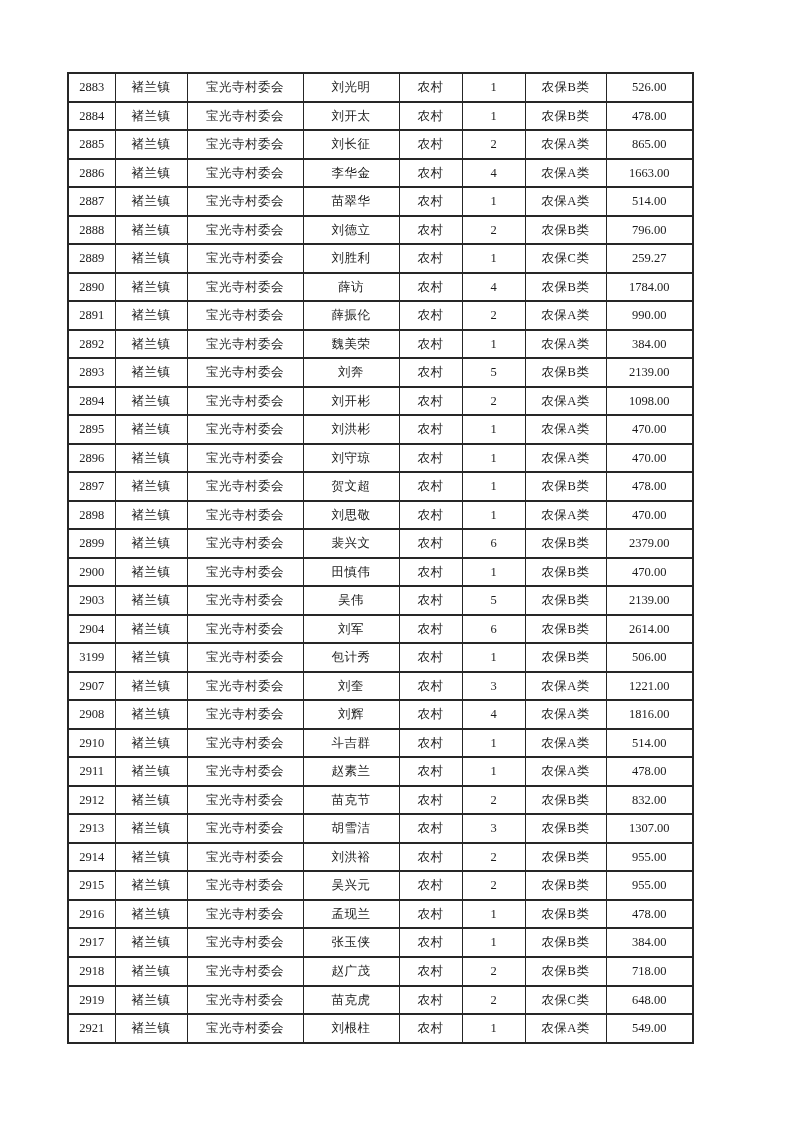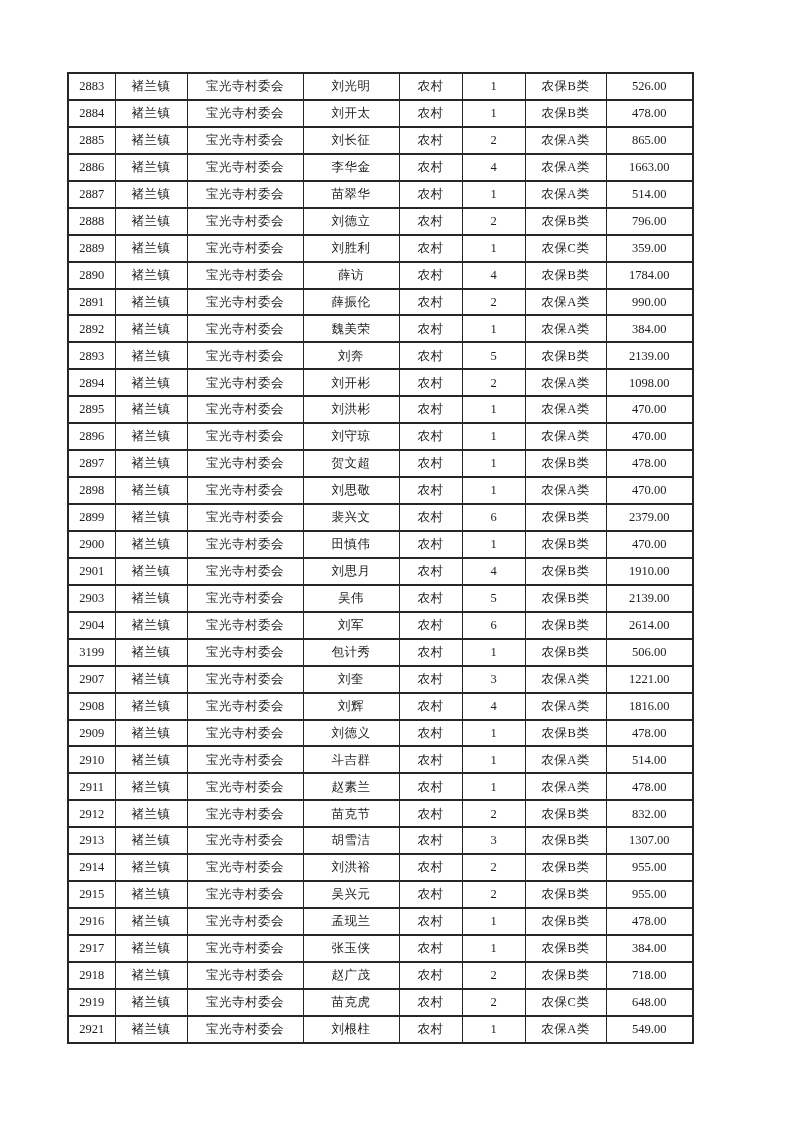--- a/index.html
+++ b/index.html
@@ -130,21 +130,21 @@
           <td class="cell-amount">796.00</td>
         </tr>
         <tr>
           <td class="cell-serial">2889</td>
           <td class="cell-town">褚兰镇</td>
           <td class="cell-village">宝光寺村委会</td>
           <td class="cell-name">刘胜利</td>
           <td class="cell-residence">农村</td>
           <td class="cell-count">1</td>
           <td class="cell-category">农保C类</td>
-          <td class="cell-amount">359.00</td>
+          <td class="cell-amount">259.27</td>
         </tr>
         <tr>
           <td class="cell-serial">2890</td>
           <td class="cell-town">褚兰镇</td>
           <td class="cell-village">宝光寺村委会</td>
           <td class="cell-name">薛访</td>
           <td class="cell-residence">农村</td>
           <td class="cell-count">4</td>
           <td class="cell-category">农保B类</td>
           <td class="cell-amount">1784.00</td>
@@ -243,88 +243,68 @@
           <td class="cell-serial">2900</td>
           <td class="cell-town">褚兰镇</td>
           <td class="cell-village">宝光寺村委会</td>
           <td class="cell-name">田慎伟</td>
           <td class="cell-residence">农村</td>
           <td class="cell-count">1</td>
           <td class="cell-category">农保B类</td>
           <td class="cell-amount">470.00</td>
         </tr>
         <tr>
-          <td class="cell-serial">2901</td>
-          <td class="cell-town">褚兰镇</td>
-          <td class="cell-village">宝光寺村委会</td>
-          <td class="cell-name">刘思月</td>
+          <td class="cell-serial">2903</td>
+          <td class="cell-town">褚兰镇</td>
+          <td class="cell-village">宝光寺村委会</td>
+          <td class="cell-name">吴伟</td>
+          <td class="cell-residence">农村</td>
+          <td class="cell-count">5</td>
+          <td class="cell-category">农保B类</td>
+          <td class="cell-amount">2139.00</td>
+        </tr>
+        <tr>
+          <td class="cell-serial">2904</td>
+          <td class="cell-town">褚兰镇</td>
+          <td class="cell-village">宝光寺村委会</td>
+          <td class="cell-name">刘军</td>
+          <td class="cell-residence">农村</td>
+          <td class="cell-count">6</td>
+          <td class="cell-category">农保B类</td>
+          <td class="cell-amount">2614.00</td>
+        </tr>
+        <tr>
+          <td class="cell-serial">3199</td>
+          <td class="cell-town">褚兰镇</td>
+          <td class="cell-village">宝光寺村委会</td>
+          <td class="cell-name">包计秀</td>
+          <td class="cell-residence">农村</td>
+          <td class="cell-count">1</td>
+          <td class="cell-category">农保B类</td>
+          <td class="cell-amount">506.00</td>
+        </tr>
+        <tr>
+          <td class="cell-serial">2907</td>
+          <td class="cell-town">褚兰镇</td>
+          <td class="cell-village">宝光寺村委会</td>
+          <td class="cell-name">刘奎</td>
+          <td class="cell-residence">农村</td>
+          <td class="cell-count">3</td>
+          <td class="cell-category">农保A类</td>
+          <td class="cell-amount">1221.00</td>
+        </tr>
+        <tr>
+          <td class="cell-serial">2908</td>
+          <td class="cell-town">褚兰镇</td>
+          <td class="cell-village">宝光寺村委会</td>
+          <td class="cell-name">刘辉</td>
           <td class="cell-residence">农村</td>
           <td class="cell-count">4</td>
-          <td class="cell-category">农保B类</td>
-          <td class="cell-amount">1910.00</td>
-        </tr>
-        <tr>
-          <td class="cell-serial">2903</td>
-          <td class="cell-town">褚兰镇</td>
-          <td class="cell-village">宝光寺村委会</td>
-          <td class="cell-name">吴伟</td>
-          <td class="cell-residence">农村</td>
-          <td class="cell-count">5</td>
-          <td class="cell-category">农保B类</td>
-          <td class="cell-amount">2139.00</td>
-        </tr>
-        <tr>
-          <td class="cell-serial">2904</td>
-          <td class="cell-town">褚兰镇</td>
-          <td class="cell-village">宝光寺村委会</td>
-          <td class="cell-name">刘军</td>
-          <td class="cell-residence">农村</td>
-          <td class="cell-count">6</td>
-          <td class="cell-category">农保B类</td>
-          <td class="cell-amount">2614.00</td>
-        </tr>
-        <tr>
-          <td class="cell-serial">3199</td>
-          <td class="cell-town">褚兰镇</td>
-          <td class="cell-village">宝光寺村委会</td>
-          <td class="cell-name">包计秀</td>
-          <td class="cell-residence">农村</td>
-          <td class="cell-count">1</td>
-          <td class="cell-category">农保B类</td>
-          <td class="cell-amount">506.00</td>
-        </tr>
-        <tr>
-          <td class="cell-serial">2907</td>
-          <td class="cell-town">褚兰镇</td>
-          <td class="cell-village">宝光寺村委会</td>
-          <td class="cell-name">刘奎</td>
-          <td class="cell-residence">农村</td>
-          <td class="cell-count">3</td>
-          <td class="cell-category">农保A类</td>
-          <td class="cell-amount">1221.00</td>
-        </tr>
-        <tr>
-          <td class="cell-serial">2908</td>
-          <td class="cell-town">褚兰镇</td>
-          <td class="cell-village">宝光寺村委会</td>
-          <td class="cell-name">刘辉</td>
-          <td class="cell-residence">农村</td>
-          <td class="cell-count">4</td>
           <td class="cell-category">农保A类</td>
           <td class="cell-amount">1816.00</td>
-        </tr>
-        <tr>
-          <td class="cell-serial">2909</td>
-          <td class="cell-town">褚兰镇</td>
-          <td class="cell-village">宝光寺村委会</td>
-          <td class="cell-name">刘德义</td>
-          <td class="cell-residence">农村</td>
-          <td class="cell-count">1</td>
-          <td class="cell-category">农保B类</td>
-          <td class="cell-amount">478.00</td>
         </tr>
         <tr>
           <td class="cell-serial">2910</td>
           <td class="cell-town">褚兰镇</td>
           <td class="cell-village">宝光寺村委会</td>
           <td class="cell-name">斗吉群</td>
           <td class="cell-residence">农村</td>
           <td class="cell-count">1</td>
           <td class="cell-category">农保A类</td>
           <td class="cell-amount">514.00</td>

